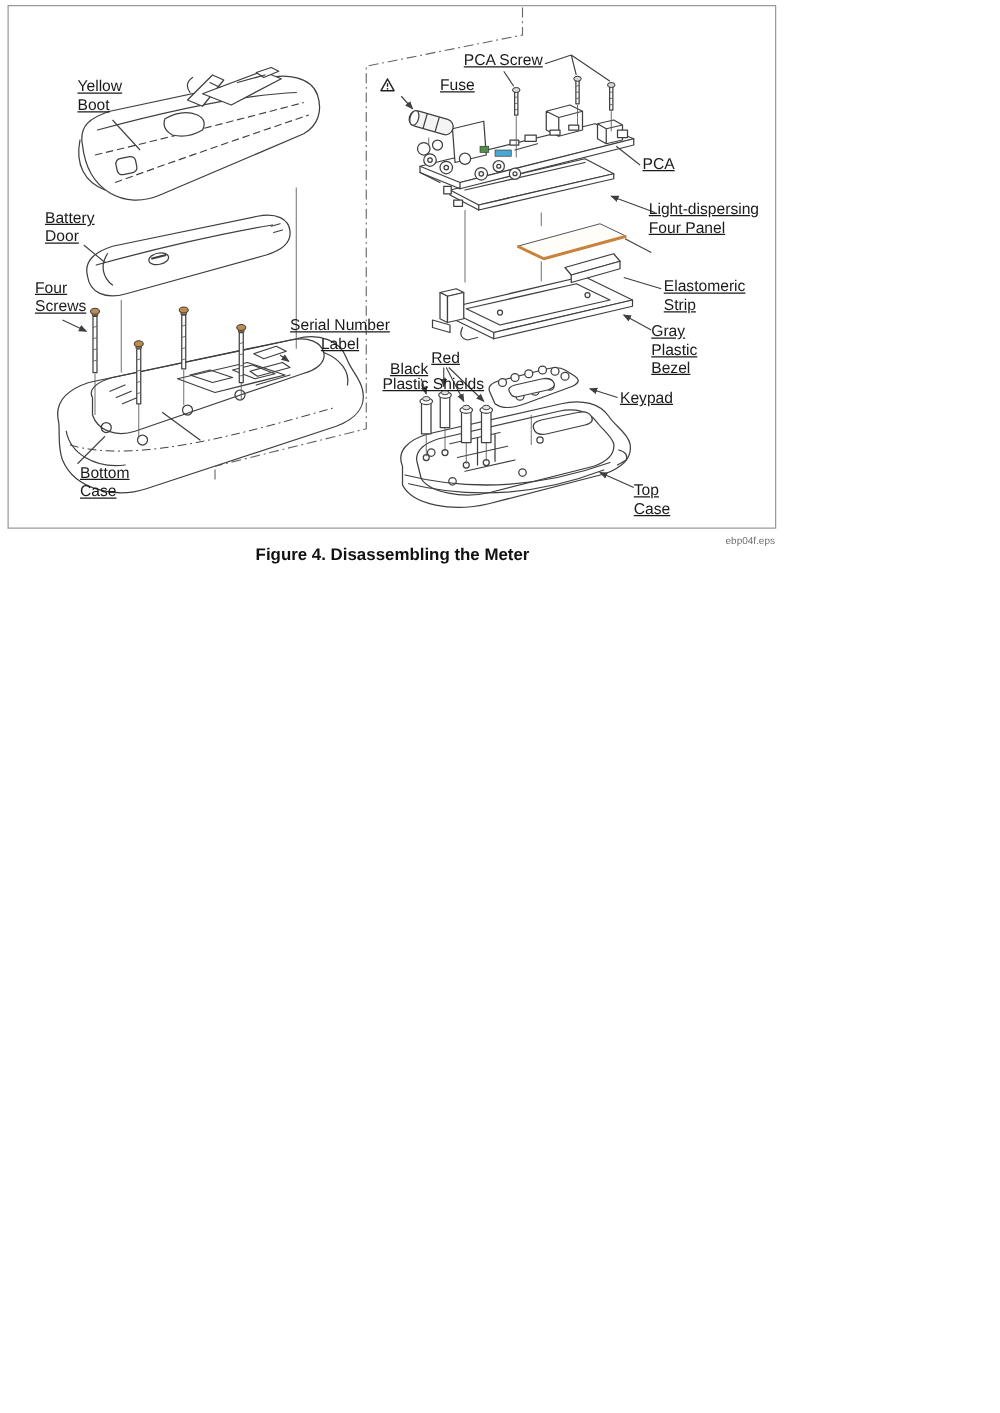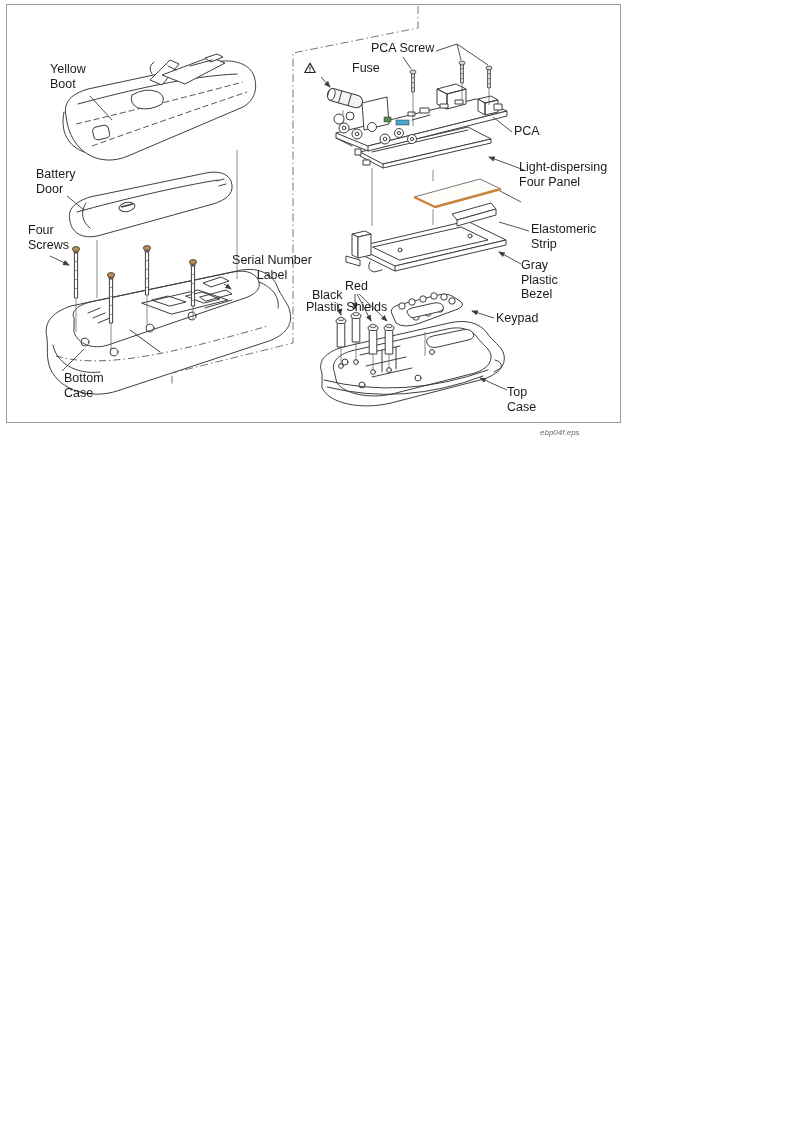--- a/index.html
+++ b/index.html
@@ -1,27 +1,27 @@
 <!DOCTYPE html>
 <html><head>
 <meta charset="utf-8">
 <style>
   html,body{margin:0;padding:0;background:#fff;}
   .page{position:relative;width:800px;height:1130px;background:#ffffff;overflow:hidden;
         font-family:"Liberation Sans", sans-serif;color:#1b1b1b;}
   .figure-frame{position:absolute;left:6px;top:4px;width:615px;height:419px;
         border:1px solid #9a9a9a;background:#fff;box-sizing:border-box;}
   svg.diagram{position:absolute;left:6px;top:4px;width:616px;height:420px;}
-  .lbl{position:absolute;font-size:12.5px;line-height:1.16;color:#1b1b1b;}
+  .lbl{position:absolute;font-size:12.5px;line-height:1.16;color:#1b1b1b;text-decoration:underline;}
   .nowrap{white-space:nowrap;}
   .fuse-lbl{display:flex;align-items:flex-start;gap:3px;}
   .caption{position:absolute;left:6px;top:436px;width:616px;text-align:center;
         font-size:13.5px;font-weight:bold;color:#111;}
-  .credit{position:absolute;left:540px;top:428px;width:80px;text-align:left;
-        font-size:8px;color:#6e6e6e;font-style:italic;}
+  .credit{position:absolute;left:540px;top:428px;width:80px;text-align:right;
+        font-size:8px;color:#6e6e6e;}
   .ln{stroke:#3f3f3f;stroke-width:1;fill:none;stroke-linejoin:round;stroke-linecap:round;}
   .fw{stroke:#3f3f3f;stroke-width:1;fill:#ffffff;stroke-linejoin:round;}
   .thin{stroke:#5a5a5a;stroke-width:0.7;fill:none;}
   .leader{stroke:#3f3f3f;stroke-width:0.9;fill:none;}
   .dashline{stroke:#3f3f3f;stroke-width:0.9;fill:none;stroke-dasharray:6 3;}
 </style>
 </head>
 <body>
 
 <div class="page">
@@ -292,21 +292,21 @@
       <path class="leader" d="M521,264 L499,252" marker-end="url(#arr)"></path>
       <path class="leader" d="M494,318 L472,311" marker-end="url(#arr)"></path>
       <path class="leader" d="M507,390 L480,378" marker-end="url(#arr)"></path>
       <path class="leader" d="M337,303 L341,315" marker-end="url(#arr)"></path>
       <path class="leader" d="M355,294 L355,309" marker-end="url(#arr)"></path>
       <path class="leader" d="M357,294 L371,321" marker-end="url(#arr)"></path>
       <path class="leader" d="M359,294 L387,321" marker-end="url(#arr)"></path>
     </g>
   </svg>
 
-  <div class="lbl" style="left:50px;top:62px;width:52px;">Yellow Boot</div>
+  <div class="lbl" style="left:62px;top:62px;width:52px;">Yellow Boot</div>
   <div class="lbl" style="left:36px;top:167px;width:60px;">Battery Door</div>
   <div class="lbl" style="left:28px;top:223px;width:54px;">Four Screws</div>
   <div class="lbl" style="left:227px;top:253px;width:90px;text-align:center;">Serial Number Label</div>
   <div class="lbl" style="left:64px;top:371px;width:56px;">Bottom Case</div>
 
   <div class="lbl fuse-lbl" style="left:304px;top:61px;gap:36px;">
     <svg width="12" height="12" style="margin-top:1px;">
       <path d="M6,1.2 L11.2,10.5 L0.8,10.5 Z" fill="none" stroke="#222" stroke-width="1.2" stroke-linejoin="round"></path>
       <line x1="6" y1="4.6" x2="6" y2="7.4" stroke="#222" stroke-width="1.1"></line>
       <circle cx="6" cy="9" r="0.7" fill="#222"></circle>
@@ -319,14 +319,15 @@
   <div class="lbl" style="left:519px;top:160px;width:96px;">Light-dispersing Four Panel</div>
   <div class="lbl" style="left:531px;top:222px;width:72px;">Elastomeric Strip</div>
   <div class="lbl" style="left:521px;top:258px;width:46px;">Gray Plastic Bezel</div>
   <div class="lbl nowrap" style="left:306px;top:268px;margin-top:32px;">Plastic Shields</div>
   <div class="lbl nowrap" style="left:312px;top:288px;">Black</div>
   <div class="lbl nowrap" style="left:345px;top:279px;">Red</div>
   <div class="lbl nowrap" style="left:496px;top:311px;">Keypad</div>
   <div class="lbl" style="left:507px;top:385px;width:36px;">Top Case</div>
 
   <div class="credit">ebp04f.eps</div>
+  <div class="caption">Figure 4. Disassembling the Meter</div>
 
 </div>
 
 </body></html>

